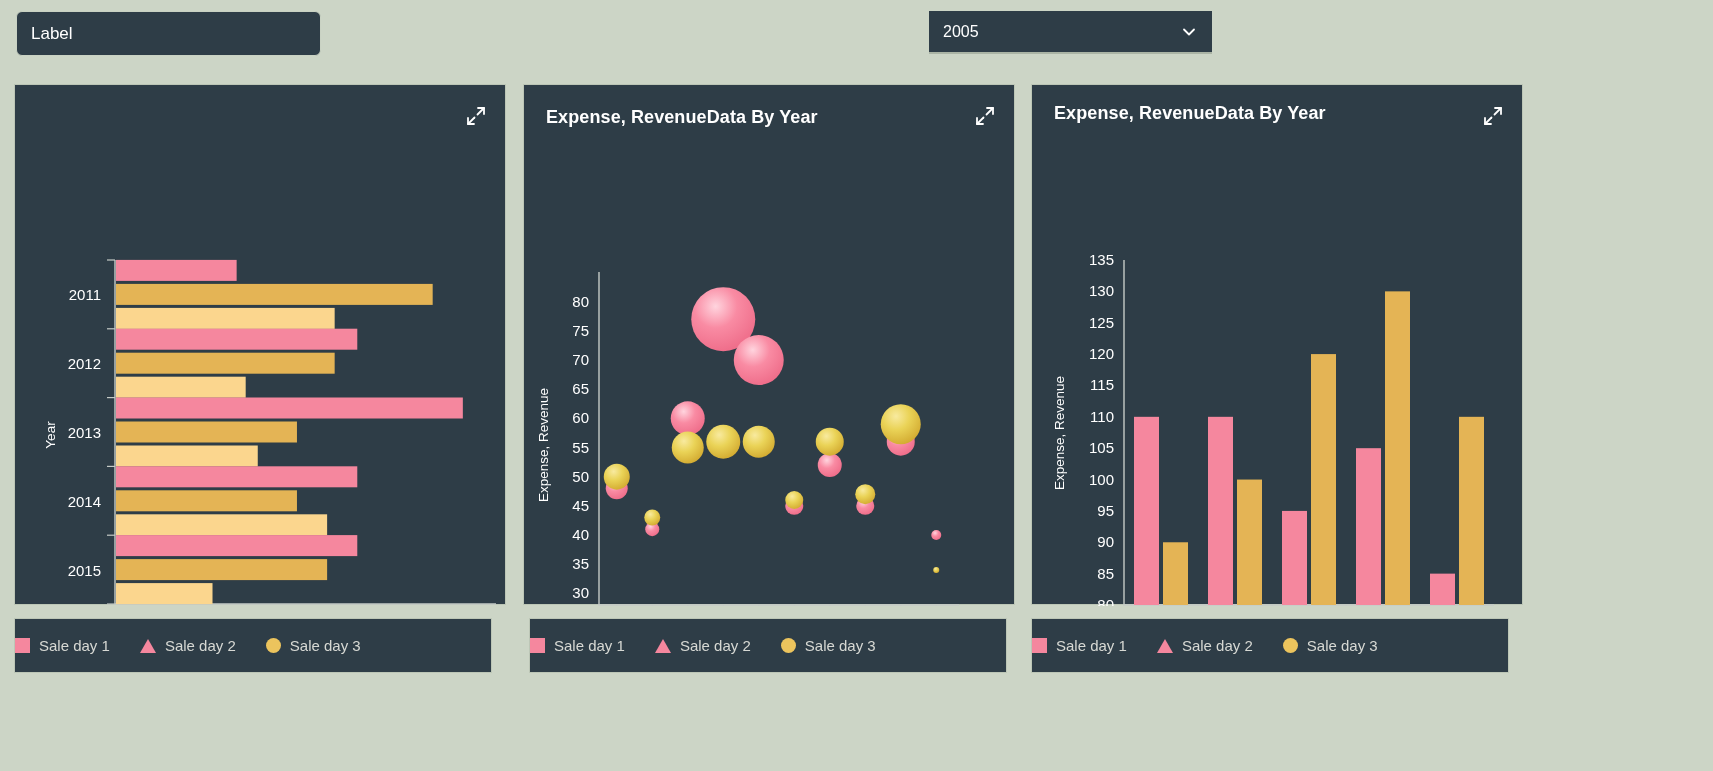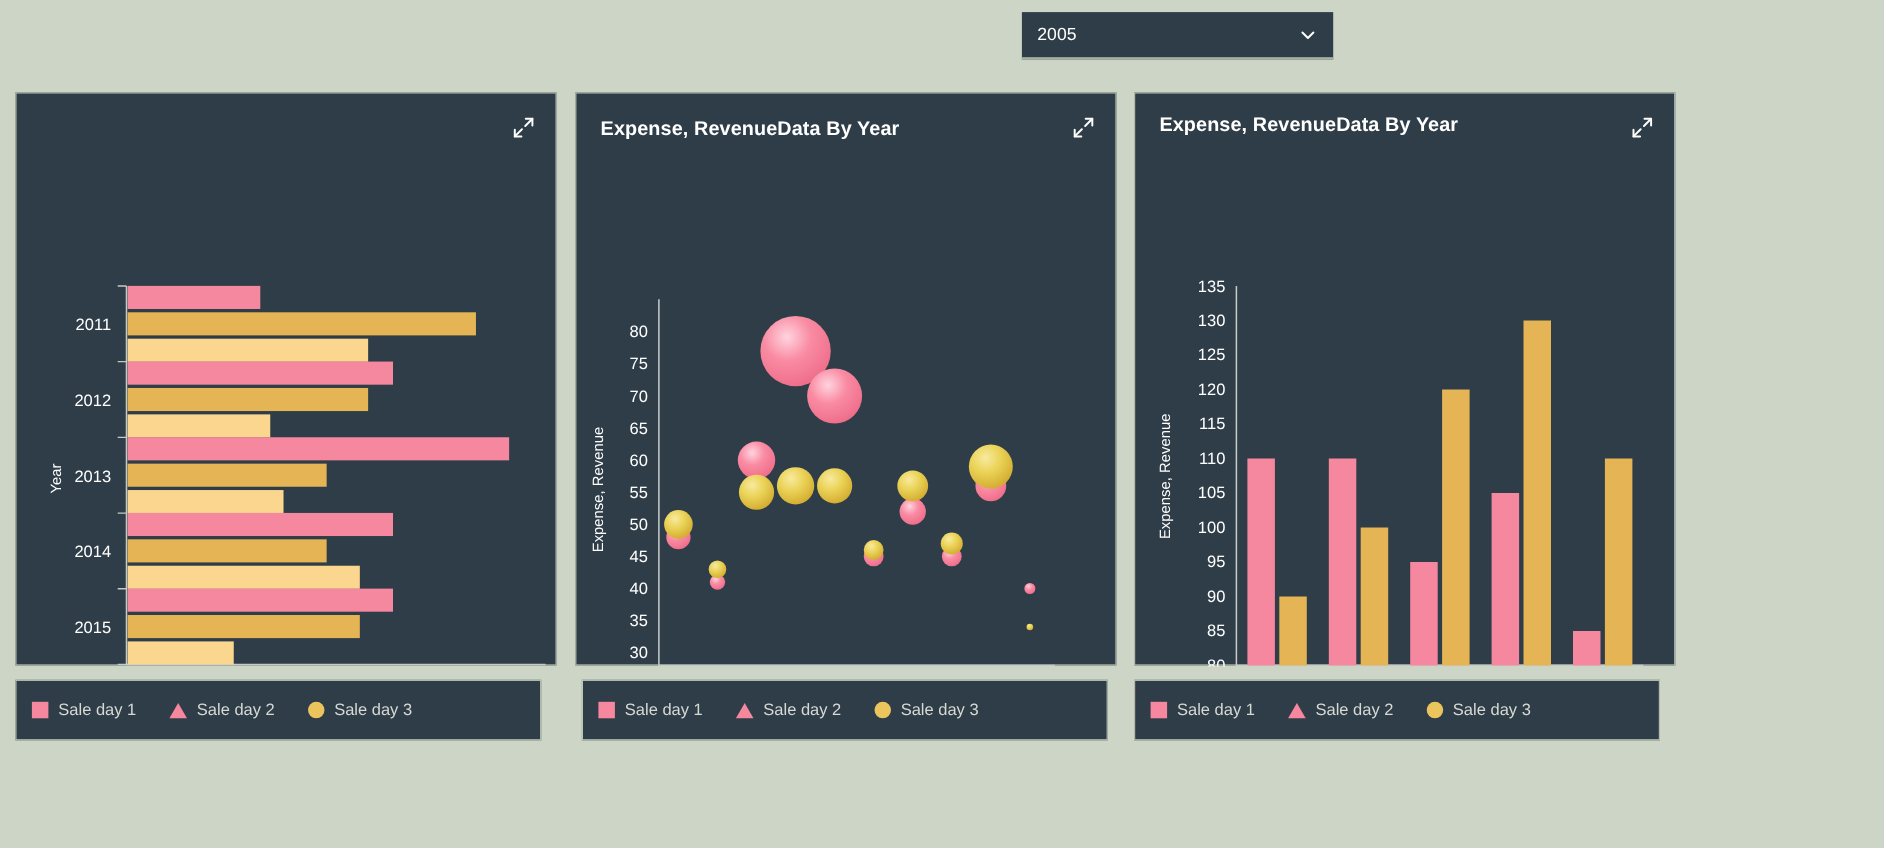--- a/index.html
+++ b/index.html
@@ -57,21 +57,20 @@
     width: 22px; height: 22px;
     cursor: pointer;
   }
 
   
   .legend {
     position: absolute;
     background: #2e3d47;
     border: 1px solid #bcc6b6;
     display: flex; align-items: center;
-    padding-left: 14px;
   }
   .legend-item { display: flex; align-items: center; margin-right: 30px; }
   .legend-item .lbl { color: #d7d9d4; font-size: 15px; margin-left: 9px; }
   .sw-square { width: 15px; height: 15px; background: #f5879e; }
   .sw-tri {
     width: 0; height: 0;
     border-left: 8px solid transparent;
     border-right: 8px solid transparent;
     border-bottom: 14px solid #f5879e;
   }
@@ -85,20 +84,23 @@
   .axis-title { fill: #ffffff; font-size: 13.5px; }
   .axis-line { stroke: #c5cbc7; stroke-width: 1.4; fill: none; }
   .tick-line { stroke: #c5cbc7; stroke-width: 1.2; }
 </style>
 </head>
 <body>
 
 <div class="page">
 
   <div class="topbar">
+    <div class="label-box">
+      <span>Label</span>
+    </div>
     <div class="year-select">
       <span>2005</span>
       <span class="chev">
         <svg width="14" height="14" viewBox="0 0 14 14">
             <path d="M2 4.5 L7 9.5 L12 4.5" stroke="#ffffff" stroke-width="1.8" fill="none" stroke-linecap="round" stroke-linejoin="round"></path>
           </svg>
       </span>
     </div>
   </div>
 

